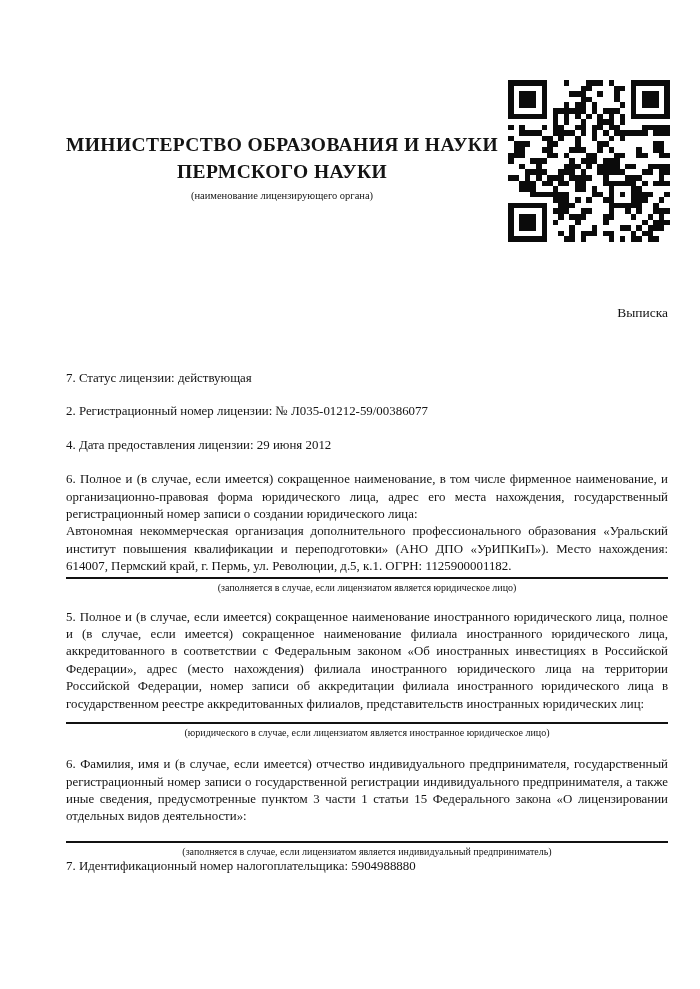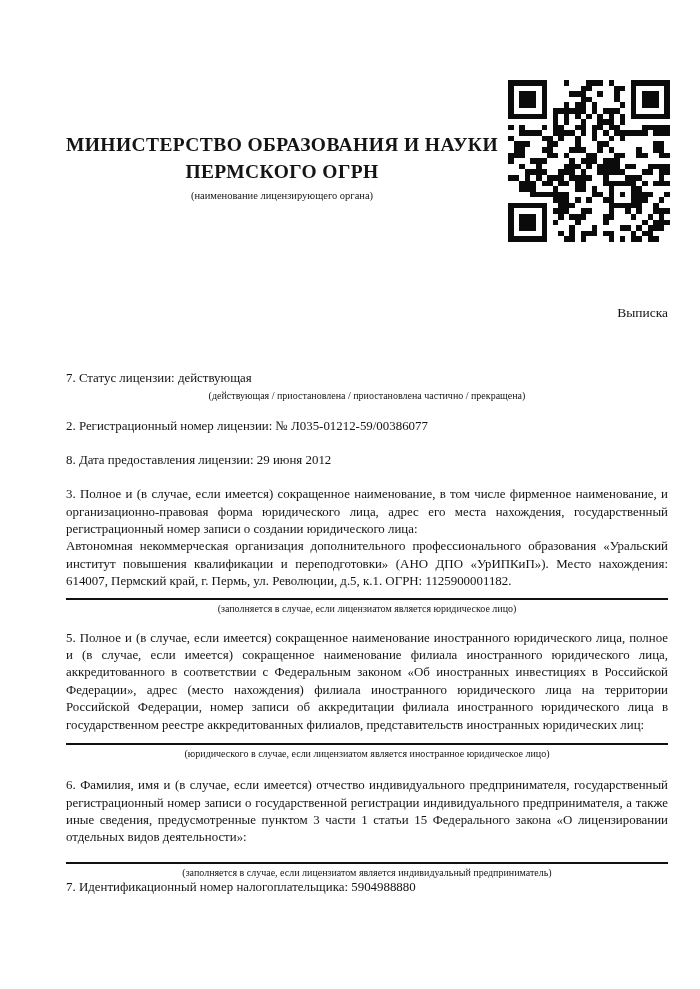--- a/index.html
+++ b/index.html
@@ -64,21 +64,21 @@
     text-align: center;
     margin-top: 2px;
   }
   .mt-16   { margin-top: 16px; }
   .mt-16h  { margin-top: 16.5px; }
   .mt-15   { margin-top: 15px; }
   .mt-17   { margin-top: 17px; }
   .mt-22   { }
   .ruled-bottom {
     border-bottom: 2px solid #111111;
-    padding-bottom: 7px;
+    padding-bottom: 1px;
   }
   .fill-rule {
     height: 0;
     border-bottom: 2px solid #111111;
   }
   .fill-rule.gap-sm { margin-top: 9px; }
   .fill-rule.gap-md { margin-top: 15px; }
   .page-number {
     position: absolute;
     left: 66px;
@@ -94,45 +94,44 @@
 <div class="page">
 
   <div class="qr">
     <svg id="qr-svg" xmlns="http://www.w3.org/2000/svg" shape-rendering="crispEdges" viewBox="0 0 29 29">
         <path d="M0 0h1v1h-1zM1 0h1v1h-1zM2 0h1v1h-1zM3 0h1v1h-1zM4 0h1v1h-1zM5 0h1v1h-1zM6 0h1v1h-1zM10 0h1v1h-1zM14 0h1v1h-1zM15 0h1v1h-1zM16 0h1v1h-1zM18 0h1v1h-1zM22 0h1v1h-1zM23 0h1v1h-1zM24 0h1v1h-1zM25 0h1v1h-1zM26 0h1v1h-1zM27 0h1v1h-1zM28 0h1v1h-1zM0 1h1v1h-1zM6 1h1v1h-1zM13 1h1v1h-1zM14 1h1v1h-1zM19 1h1v1h-1zM20 1h1v1h-1zM22 1h1v1h-1zM28 1h1v1h-1zM0 2h1v1h-1zM2 2h1v1h-1zM3 2h1v1h-1zM4 2h1v1h-1zM6 2h1v1h-1zM11 2h1v1h-1zM12 2h1v1h-1zM13 2h1v1h-1zM16 2h1v1h-1zM19 2h1v1h-1zM22 2h1v1h-1zM24 2h1v1h-1zM25 2h1v1h-1zM26 2h1v1h-1zM28 2h1v1h-1zM0 3h1v1h-1zM2 3h1v1h-1zM3 3h1v1h-1zM4 3h1v1h-1zM6 3h1v1h-1zM13 3h1v1h-1zM14 3h1v1h-1zM19 3h1v1h-1zM22 3h1v1h-1zM24 3h1v1h-1zM25 3h1v1h-1zM26 3h1v1h-1zM28 3h1v1h-1zM0 4h1v1h-1zM2 4h1v1h-1zM3 4h1v1h-1zM4 4h1v1h-1zM6 4h1v1h-1zM10 4h1v1h-1zM12 4h1v1h-1zM13 4h1v1h-1zM15 4h1v1h-1zM20 4h1v1h-1zM22 4h1v1h-1zM24 4h1v1h-1zM25 4h1v1h-1zM26 4h1v1h-1zM28 4h1v1h-1zM0 5h1v1h-1zM6 5h1v1h-1zM8 5h1v1h-1zM9 5h1v1h-1zM10 5h1v1h-1zM11 5h1v1h-1zM12 5h1v1h-1zM13 5h1v1h-1zM15 5h1v1h-1zM17 5h1v1h-1zM18 5h1v1h-1zM19 5h1v1h-1zM22 5h1v1h-1zM28 5h1v1h-1zM0 6h1v1h-1zM1 6h1v1h-1zM2 6h1v1h-1zM3 6h1v1h-1zM4 6h1v1h-1zM5 6h1v1h-1zM6 6h1v1h-1zM8 6h1v1h-1zM10 6h1v1h-1zM12 6h1v1h-1zM14 6h1v1h-1zM16 6h1v1h-1zM18 6h1v1h-1zM20 6h1v1h-1zM22 6h1v1h-1zM23 6h1v1h-1zM24 6h1v1h-1zM25 6h1v1h-1zM26 6h1v1h-1zM27 6h1v1h-1zM28 6h1v1h-1zM8 7h1v1h-1zM10 7h1v1h-1zM13 7h1v1h-1zM16 7h1v1h-1zM17 7h1v1h-1zM18 7h1v1h-1zM20 7h1v1h-1zM0 8h1v1h-1zM2 8h1v1h-1zM6 8h1v1h-1zM8 8h1v1h-1zM9 8h1v1h-1zM12 8h1v1h-1zM13 8h1v1h-1zM15 8h1v1h-1zM16 8h1v1h-1zM18 8h1v1h-1zM19 8h1v1h-1zM24 8h1v1h-1zM25 8h1v1h-1zM26 8h1v1h-1zM27 8h1v1h-1zM28 8h1v1h-1zM2 9h1v1h-1zM3 9h1v1h-1zM4 9h1v1h-1zM5 9h1v1h-1zM8 9h1v1h-1zM9 9h1v1h-1zM10 9h1v1h-1zM11 9h1v1h-1zM13 9h1v1h-1zM15 9h1v1h-1zM17 9h1v1h-1zM19 9h1v1h-1zM20 9h1v1h-1zM21 9h1v1h-1zM22 9h1v1h-1zM23 9h1v1h-1zM24 9h1v1h-1zM26 9h1v1h-1zM27 9h1v1h-1zM28 9h1v1h-1zM0 10h1v1h-1zM6 10h1v1h-1zM7 10h1v1h-1zM9 10h1v1h-1zM12 10h1v1h-1zM15 10h1v1h-1zM18 10h1v1h-1zM20 10h1v1h-1zM1 11h1v1h-1zM2 11h1v1h-1zM3 11h1v1h-1zM7 11h1v1h-1zM8 11h1v1h-1zM12 11h1v1h-1zM16 11h1v1h-1zM17 11h1v1h-1zM26 11h1v1h-1zM27 11h1v1h-1zM1 12h1v1h-1zM2 12h1v1h-1zM6 12h1v1h-1zM7 12h1v1h-1zM11 12h1v1h-1zM12 12h1v1h-1zM13 12h1v1h-1zM16 12h1v1h-1zM18 12h1v1h-1zM23 12h1v1h-1zM26 12h1v1h-1zM27 12h1v1h-1zM0 13h1v1h-1zM1 13h1v1h-1zM2 13h1v1h-1zM7 13h1v1h-1zM8 13h1v1h-1zM10 13h1v1h-1zM14 13h1v1h-1zM15 13h1v1h-1zM19 13h1v1h-1zM20 13h1v1h-1zM23 13h1v1h-1zM24 13h1v1h-1zM27 13h1v1h-1zM28 13h1v1h-1zM0 14h1v1h-1zM4 14h1v1h-1zM5 14h1v1h-1zM6 14h1v1h-1zM11 14h1v1h-1zM13 14h1v1h-1zM14 14h1v1h-1zM15 14h1v1h-1zM17 14h1v1h-1zM18 14h1v1h-1zM19 14h1v1h-1zM2 15h1v1h-1zM5 15h1v1h-1zM10 15h1v1h-1zM11 15h1v1h-1zM12 15h1v1h-1zM14 15h1v1h-1zM16 15h1v1h-1zM17 15h1v1h-1zM18 15h1v1h-1zM19 15h1v1h-1zM21 15h1v1h-1zM22 15h1v1h-1zM25 15h1v1h-1zM26 15h1v1h-1zM27 15h1v1h-1zM28 15h1v1h-1zM3 16h1v1h-1zM4 16h1v1h-1zM5 16h1v1h-1zM6 16h1v1h-1zM9 16h1v1h-1zM10 16h1v1h-1zM11 16h1v1h-1zM13 16h1v1h-1zM16 16h1v1h-1zM17 16h1v1h-1zM18 16h1v1h-1zM19 16h1v1h-1zM20 16h1v1h-1zM24 16h1v1h-1zM25 16h1v1h-1zM27 16h1v1h-1zM28 16h1v1h-1zM0 17h1v1h-1zM1 17h1v1h-1zM3 17h1v1h-1zM5 17h1v1h-1zM7 17h1v1h-1zM8 17h1v1h-1zM9 17h1v1h-1zM11 17h1v1h-1zM12 17h1v1h-1zM13 17h1v1h-1zM14 17h1v1h-1zM17 17h1v1h-1zM21 17h1v1h-1zM22 17h1v1h-1zM23 17h1v1h-1zM27 17h1v1h-1zM2 18h1v1h-1zM3 18h1v1h-1zM4 18h1v1h-1zM6 18h1v1h-1zM7 18h1v1h-1zM9 18h1v1h-1zM10 18h1v1h-1zM12 18h1v1h-1zM13 18h1v1h-1zM17 18h1v1h-1zM18 18h1v1h-1zM19 18h1v1h-1zM20 18h1v1h-1zM21 18h1v1h-1zM22 18h1v1h-1zM24 18h1v1h-1zM26 18h1v1h-1zM27 18h1v1h-1zM28 18h1v1h-1zM2 19h1v1h-1zM3 19h1v1h-1zM4 19h1v1h-1zM8 19h1v1h-1zM12 19h1v1h-1zM13 19h1v1h-1zM15 19h1v1h-1zM18 19h1v1h-1zM22 19h1v1h-1zM23 19h1v1h-1zM4 20h1v1h-1zM5 20h1v1h-1zM6 20h1v1h-1zM7 20h1v1h-1zM8 20h1v1h-1zM9 20h1v1h-1zM10 20h1v1h-1zM15 20h1v1h-1zM16 20h1v1h-1zM18 20h1v1h-1zM20 20h1v1h-1zM22 20h1v1h-1zM23 20h1v1h-1zM24 20h1v1h-1zM25 20h1v1h-1zM28 20h1v1h-1zM8 21h1v1h-1zM9 21h1v1h-1zM10 21h1v1h-1zM12 21h1v1h-1zM14 21h1v1h-1zM17 21h1v1h-1zM18 21h1v1h-1zM22 21h1v1h-1zM23 21h1v1h-1zM24 21h1v1h-1zM27 21h1v1h-1zM0 22h1v1h-1zM1 22h1v1h-1zM2 22h1v1h-1zM3 22h1v1h-1zM4 22h1v1h-1zM5 22h1v1h-1zM6 22h1v1h-1zM9 22h1v1h-1zM10 22h1v1h-1zM11 22h1v1h-1zM18 22h1v1h-1zM19 22h1v1h-1zM20 22h1v1h-1zM21 22h1v1h-1zM22 22h1v1h-1zM23 22h1v1h-1zM26 22h1v1h-1zM0 23h1v1h-1zM6 23h1v1h-1zM8 23h1v1h-1zM9 23h1v1h-1zM10 23h1v1h-1zM13 23h1v1h-1zM14 23h1v1h-1zM18 23h1v1h-1zM21 23h1v1h-1zM23 23h1v1h-1zM26 23h1v1h-1zM27 23h1v1h-1zM28 23h1v1h-1zM0 24h1v1h-1zM2 24h1v1h-1zM3 24h1v1h-1zM4 24h1v1h-1zM6 24h1v1h-1zM9 24h1v1h-1zM11 24h1v1h-1zM12 24h1v1h-1zM13 24h1v1h-1zM17 24h1v1h-1zM18 24h1v1h-1zM22 24h1v1h-1zM25 24h1v1h-1zM27 24h1v1h-1zM0 25h1v1h-1zM2 25h1v1h-1zM3 25h1v1h-1zM4 25h1v1h-1zM6 25h1v1h-1zM8 25h1v1h-1zM12 25h1v1h-1zM17 25h1v1h-1zM24 25h1v1h-1zM26 25h1v1h-1zM27 25h1v1h-1zM28 25h1v1h-1zM0 26h1v1h-1zM2 26h1v1h-1zM3 26h1v1h-1zM4 26h1v1h-1zM6 26h1v1h-1zM11 26h1v1h-1zM15 26h1v1h-1zM20 26h1v1h-1zM21 26h1v1h-1zM23 26h1v1h-1zM25 26h1v1h-1zM26 26h1v1h-1zM27 26h1v1h-1zM0 27h1v1h-1zM6 27h1v1h-1zM9 27h1v1h-1zM11 27h1v1h-1zM13 27h1v1h-1zM14 27h1v1h-1zM15 27h1v1h-1zM17 27h1v1h-1zM18 27h1v1h-1zM22 27h1v1h-1zM24 27h1v1h-1zM25 27h1v1h-1zM0 28h1v1h-1zM1 28h1v1h-1zM2 28h1v1h-1zM3 28h1v1h-1zM4 28h1v1h-1zM5 28h1v1h-1zM6 28h1v1h-1zM10 28h1v1h-1zM11 28h1v1h-1zM13 28h1v1h-1zM18 28h1v1h-1zM20 28h1v1h-1zM22 28h1v1h-1zM23 28h1v1h-1zM25 28h1v1h-1zM26 28h1v1h-1z" fill="#0b0b0b"></path>
       </svg>
   </div>
 
   <div class="header">
     <div class="h-line">МИНИСТЕРСТВО ОБРАЗОВАНИЯ И НАУКИ</div>
-    <div class="h-line">ПЕРМСКОГО ОГРН</div>
+    <div class="h-line">ПЕРМСКОГО НАУКИ</div>
     <div class="h-caption">(наименование лицензирующего органа)</div>
   </div>
 
   <div class="doc-title">
     <div>Выписка</div>
   </div>
 
   <div class="items">
 
     <div>
       <p>7. Статус лицензии: действующая</p>
-      <div class="item-note">(действующая / приостановлена / приостановлена частично / прекращена)</div>
     </div>
 
     <div class="mt-16">
       <p>2. Регистрационный номер лицензии: № Л035-01212-59/00386077</p>
     </div>
 
     <div class="mt-16h">
-      <p>8. Дата предоставления лицензии: 29 июня 2012</p>
+      <p>4. Дата предоставления лицензии: 29 июня 2012</p>
     </div>
 
     <div class="mt-16h">
-      <p>3. Полное и (в случае, если имеется) сокращенное наименование, в том числе фирменное наименование, и организационно-правовая форма юридического лица, адрес его места нахождения, государственный регистрационный номер записи о создании юридического лица:</p>
+      <p>6. Полное и (в случае, если имеется) сокращенное наименование, в том числе фирменное наименование, и организационно-правовая форма юридического лица, адрес его места нахождения, государственный регистрационный номер записи о создании юридического лица:</p>
       <p class="ruled-bottom">Автономная некоммерческая организация дополнительного профессионального образования «Уральский институт повышения квалификации и переподготовки» (АНО ДПО «УрИПКиП»). Место нахождения: 614007, Пермский край, г. Пермь, ул. Революции, д.5, к.1. ОГРН: 1125900001182.</p>
       <div class="item-note">(заполняется в случае, если лицензиатом является юридическое лицо)</div>
     </div>
 
     <div class="mt-15">
       <p>5. Полное и (в случае, если имеется) сокращенное наименование иностранного юридического лица, полное и (в случае, если имеется) сокращенное наименование филиала иностранного юридического лица, аккредитованного в соответствии с Федеральным законом «Об иностранных инвестициях в Российской Федерации», адрес (место нахождения) филиала иностранного юридического лица на территории Российской Федерации, номер записи об аккредитации филиала иностранного юридического лица в государственном реестре аккредитованных филиалов, представительств иностранных юридических лиц:</p>
       <div class="fill-rule gap-sm"></div>
       <div class="item-note">(юридического в случае, если лицензиатом является иностранное юридическое лицо)</div>
     </div>
 

